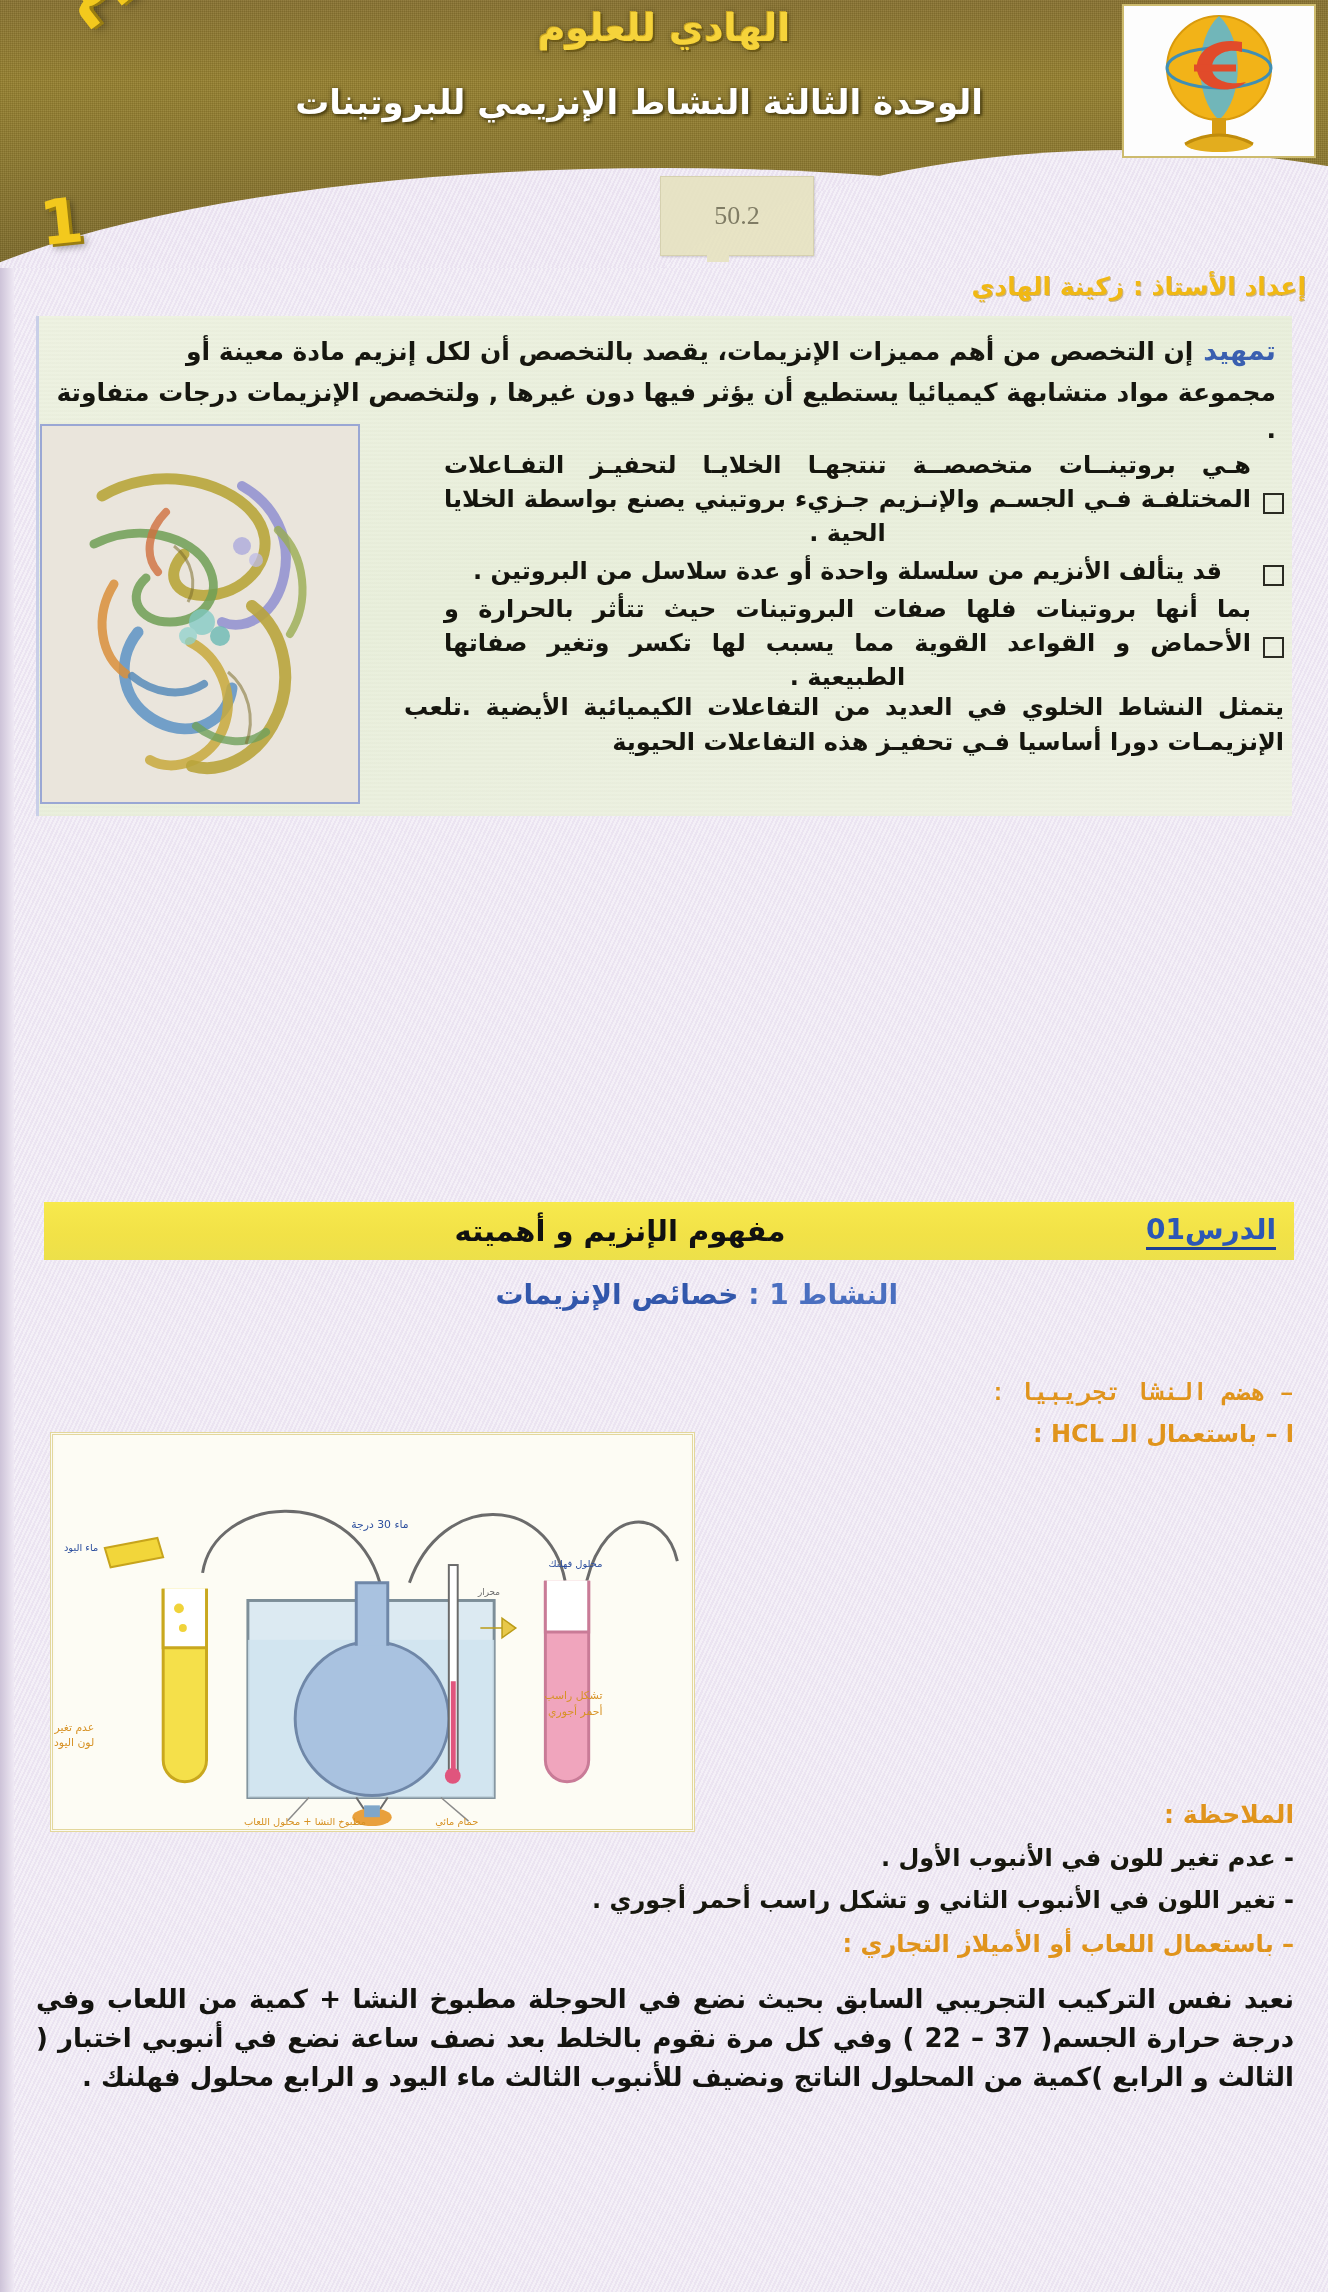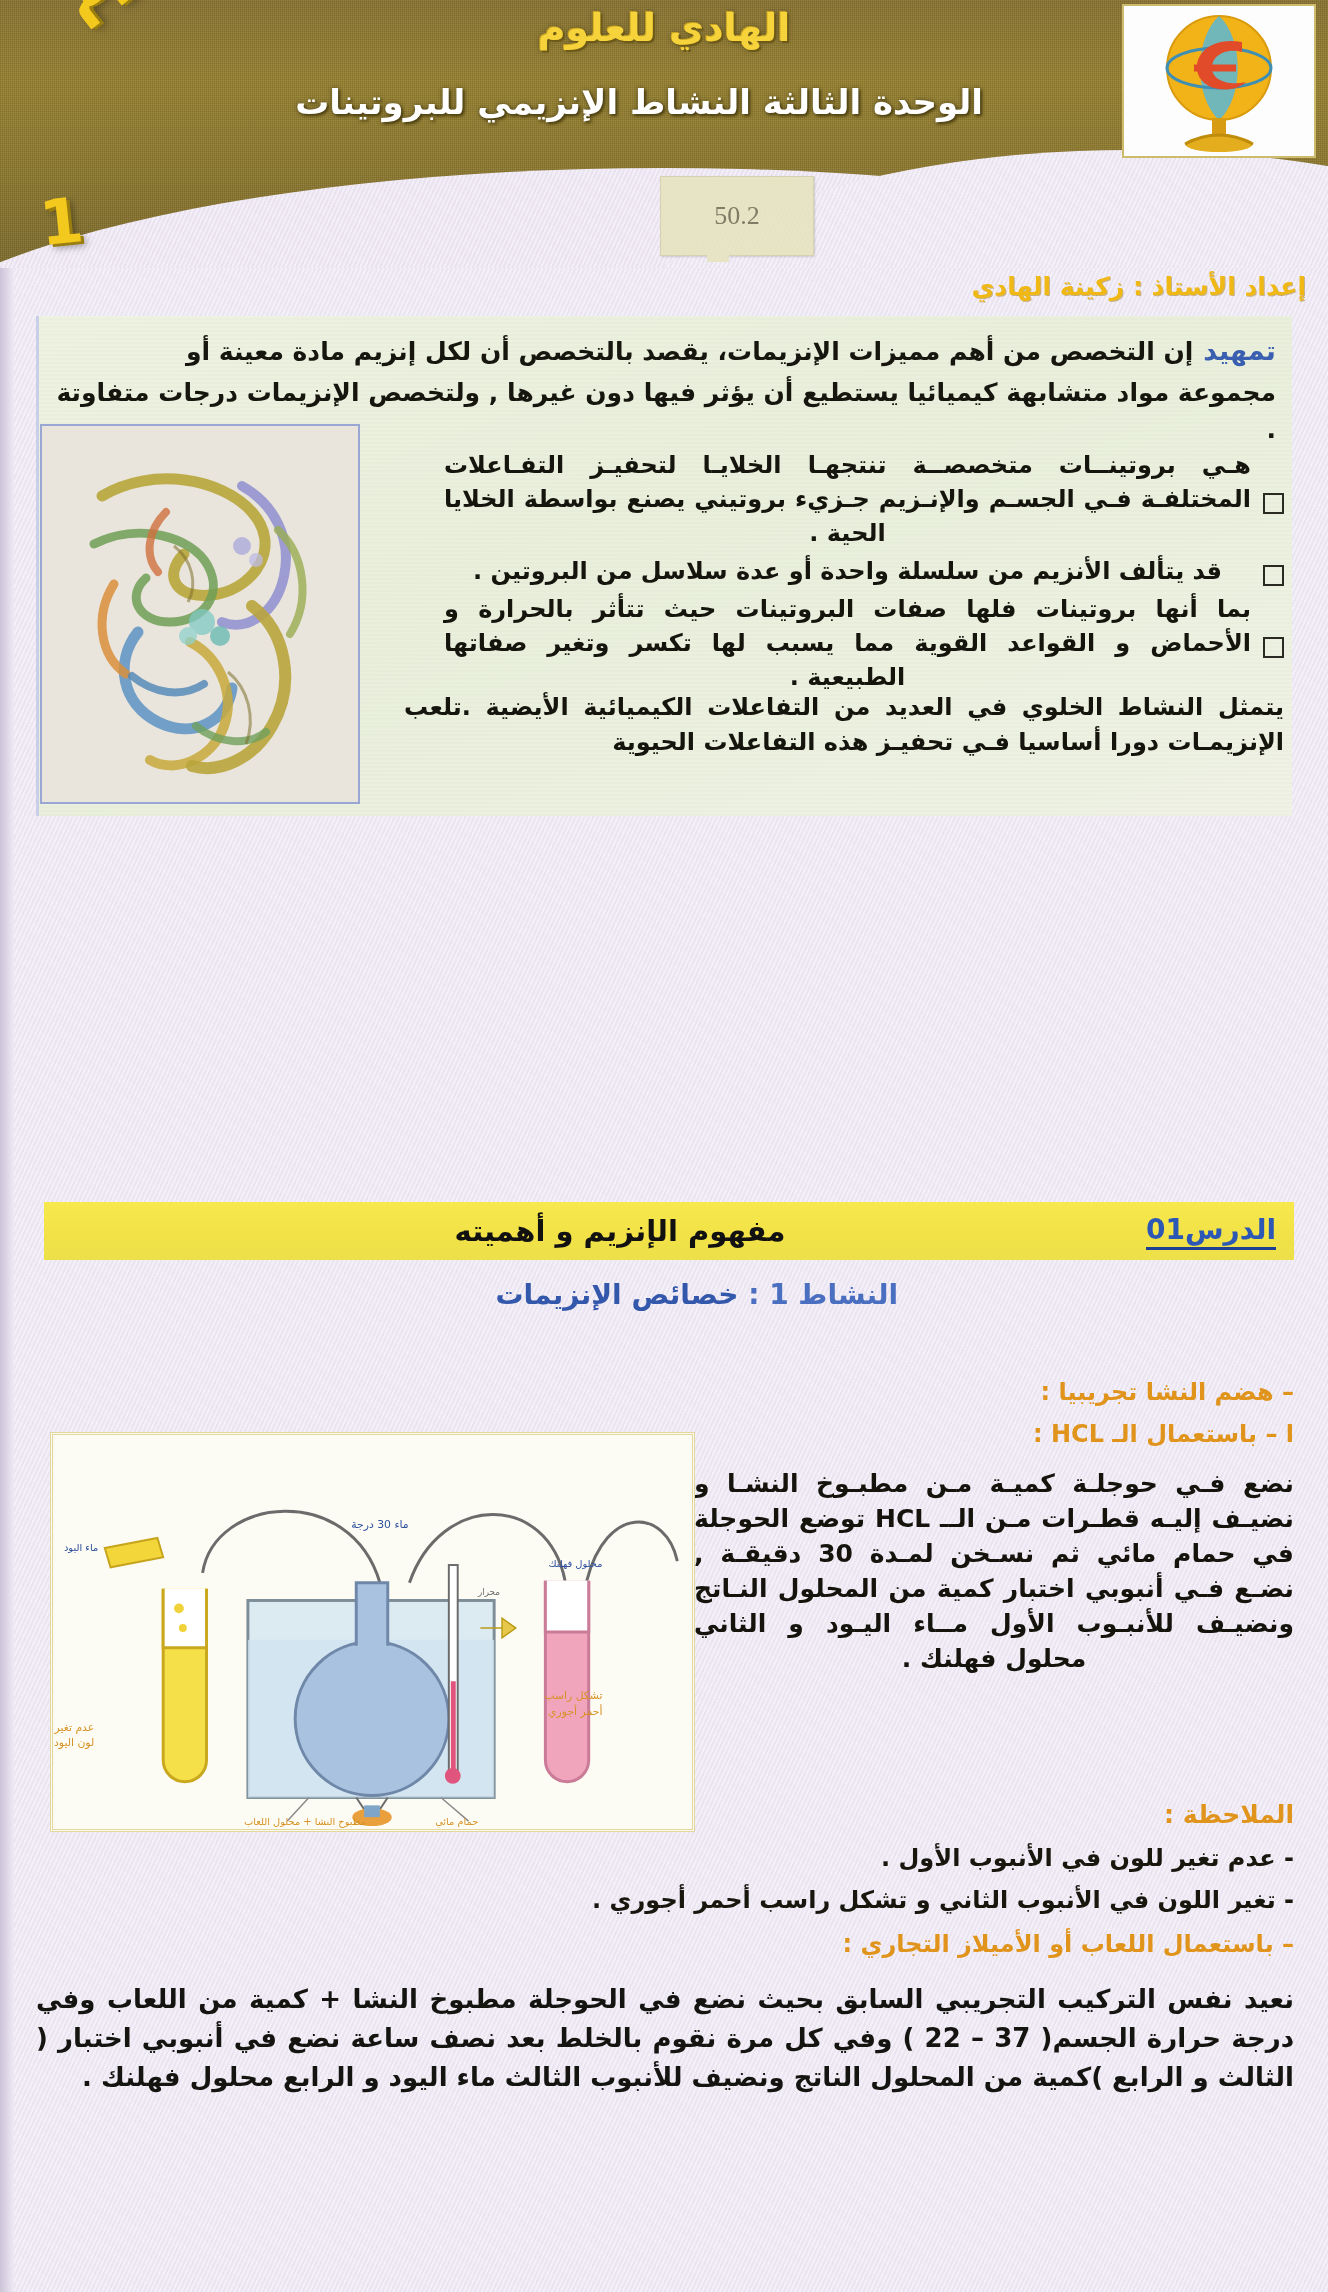--- a/index.html
+++ b/index.html
@@ -147,21 +147,21 @@
   
   .activity{
     position:absolute;right:430px;top:1278px;
     font-size:28px;font-weight:bold;color:#4a6fc0;direction:rtl;
   }
   .activity .a-title{color:#3257ab;}
 
   
   .exp-head{
     position:absolute;right:34px;top:1378px;
-    font-size:24px;font-weight:bold;color:#e0941c;direction:rtl;
+    font-size:24px;font-weight:bold;color:#e0941c;direction:rtl;font-family:Liberation Mono, monospace;
   }
   .exp-sub{
     position:absolute;right:34px;top:1420px;
     font-size:24px;font-weight:bold;color:#e0941c;direction:rtl;
   }
   .exp-para{
     position:absolute;right:34px;top:1466px;width:600px;direction:rtl;
     font-size:25px;font-weight:bold;color:#14140d;line-height:1.4;
     text-align:justify;text-align-last:center;
   }
@@ -294,21 +294,20 @@
     <span class="lesson-no">الدرس01</span>
     <span class="lesson-title">مفهوم  الإنزيم و أهميته</span>
   </div>
 
   <div class="activity">
     <span>النشاط 1 : </span><span class="a-title">خصائص الإنزيمات</span>
   </div>
 
   <div class="exp-head">– هضم النشا تجريبيا :</div>
   <div class="exp-sub">ا – باستعمال الـ HCL  :</div>
-  <div class="exp-para">نضع فـي حوجلـة كميـة مـن مطبـوخ النشـا و نضيـف إليـه قطـرات مـن الــ HCL توضع الحوجلة في حمام مائي ثم نسـخن لمـدة 30 دقيقـة  , نضـع فـي أنبوبي اختبار كمية من المحلول النـاتج ونضيـف للأنبـوب الأول مــاء اليـود و الثاني محلول فهلنك .</div>
 
   <div class="figure">
     <svg viewBox="0 0 645 400" width="639" height="394">
       <rect width="645" height="400" fill="#fdfcf4"></rect>
 
       <g fill="none" stroke="#6b6b6b" stroke-width="3">
         <path d="M150 140 C162 62 300 48 330 150"></path>
         <path d="M360 150 C392 58 500 58 518 148"></path>
         <path d="M540 148 C560 70 620 74 632 128"></path>
       </g>

